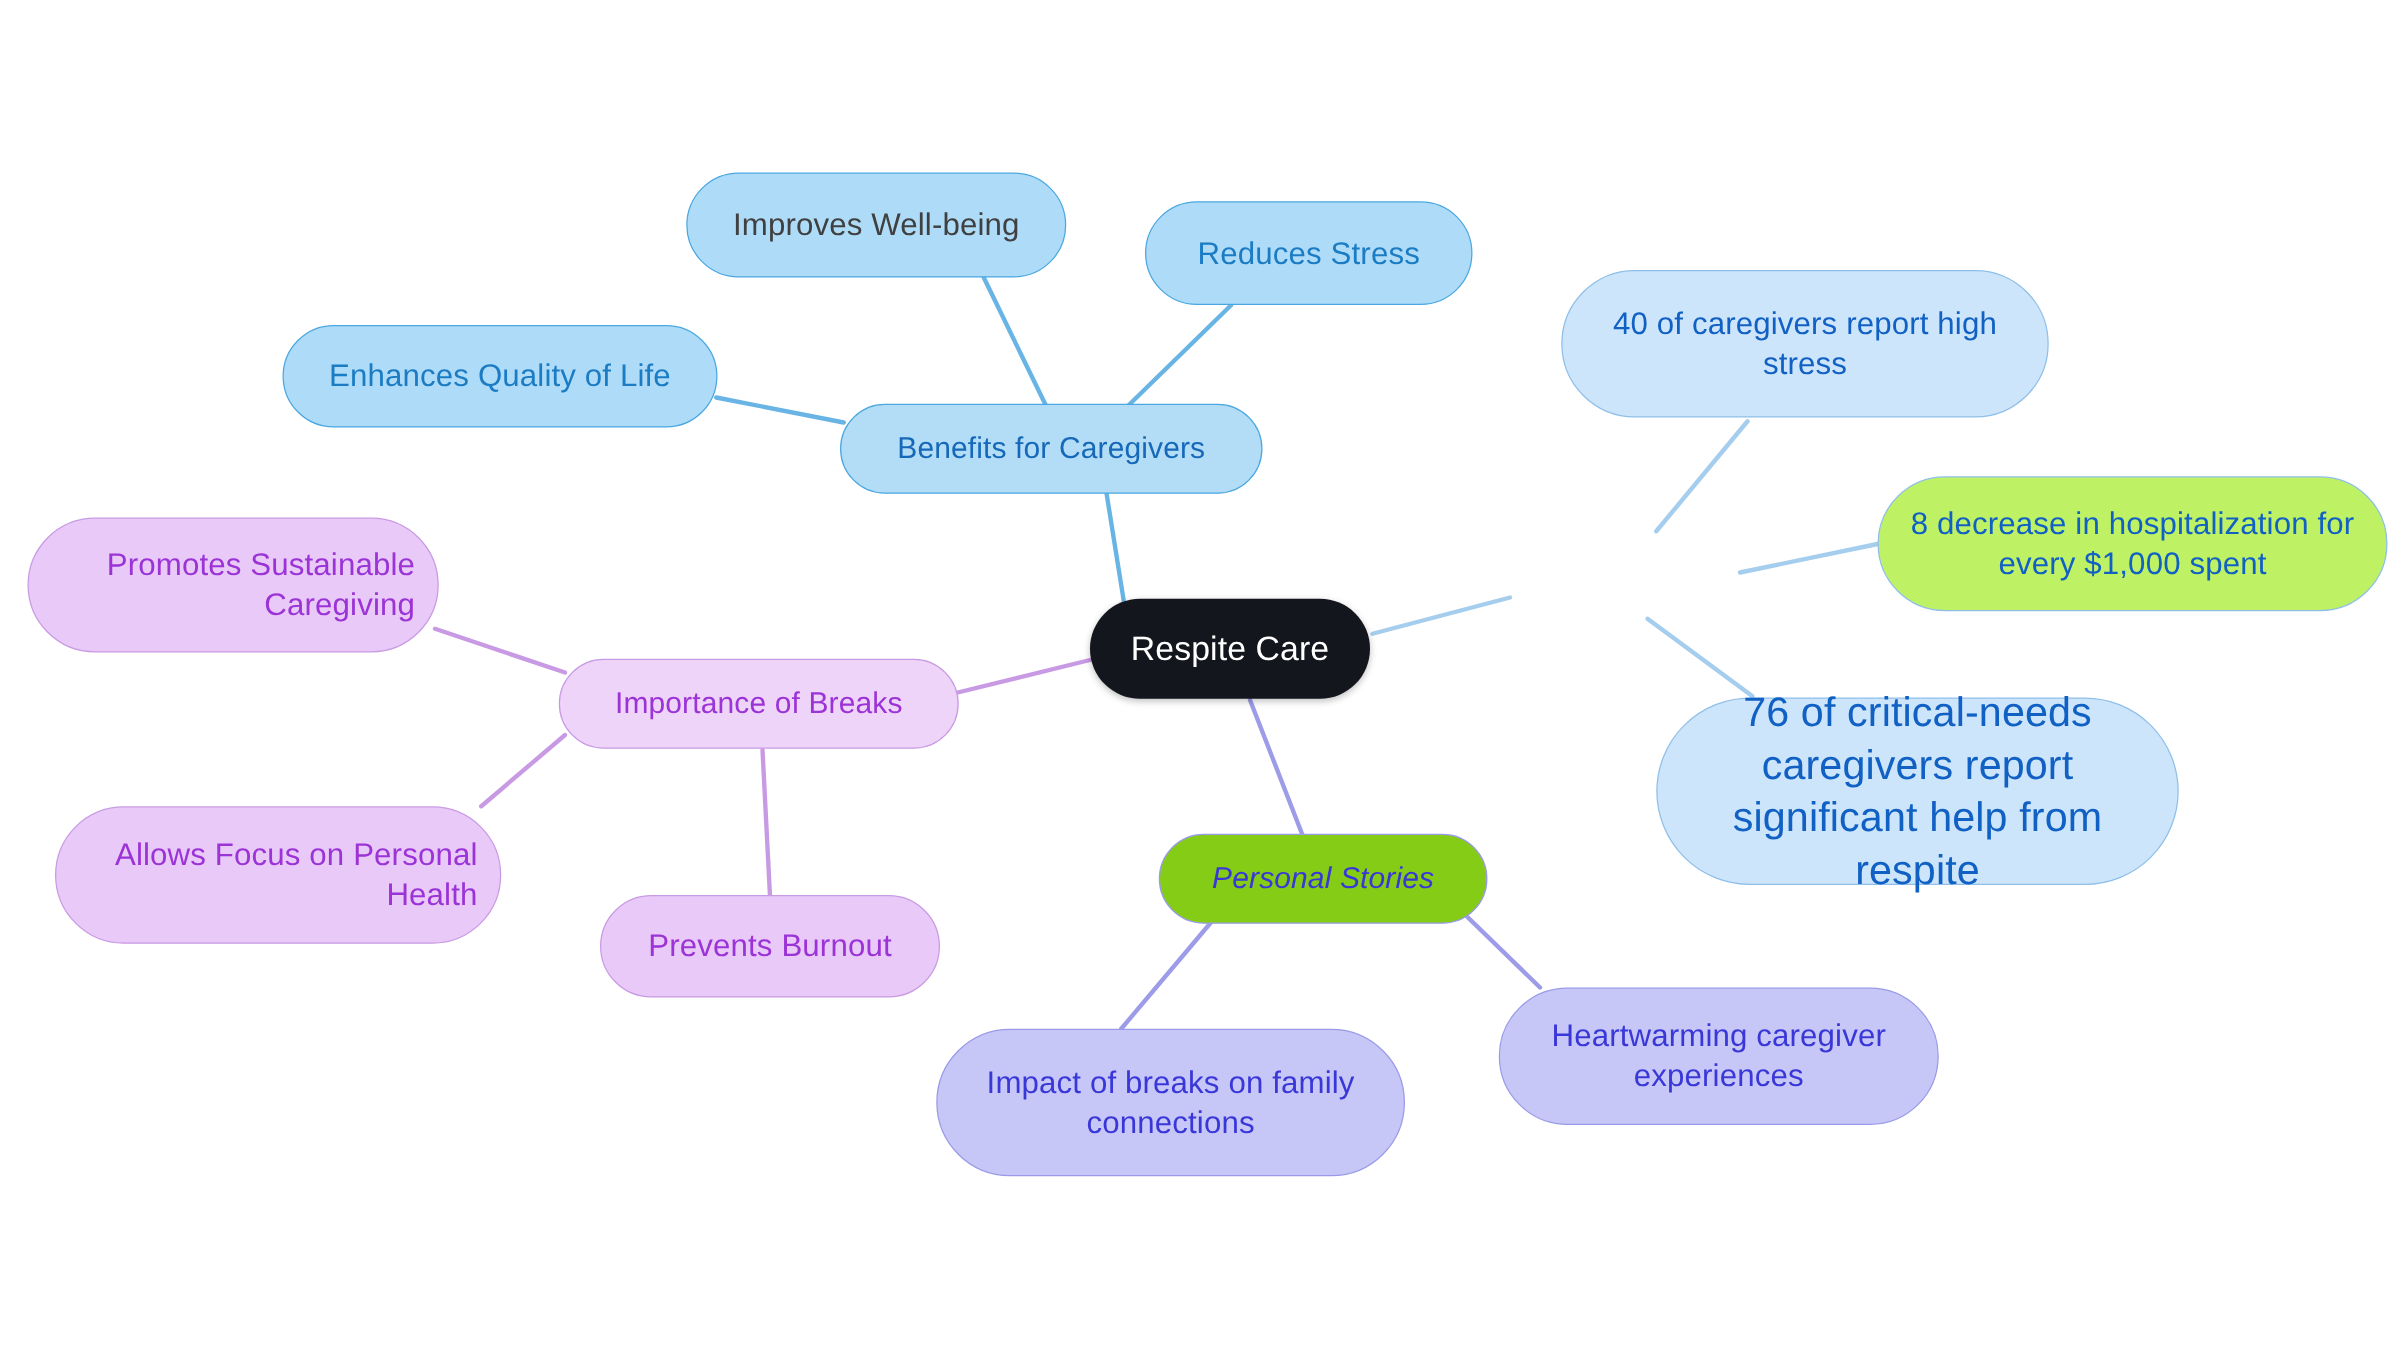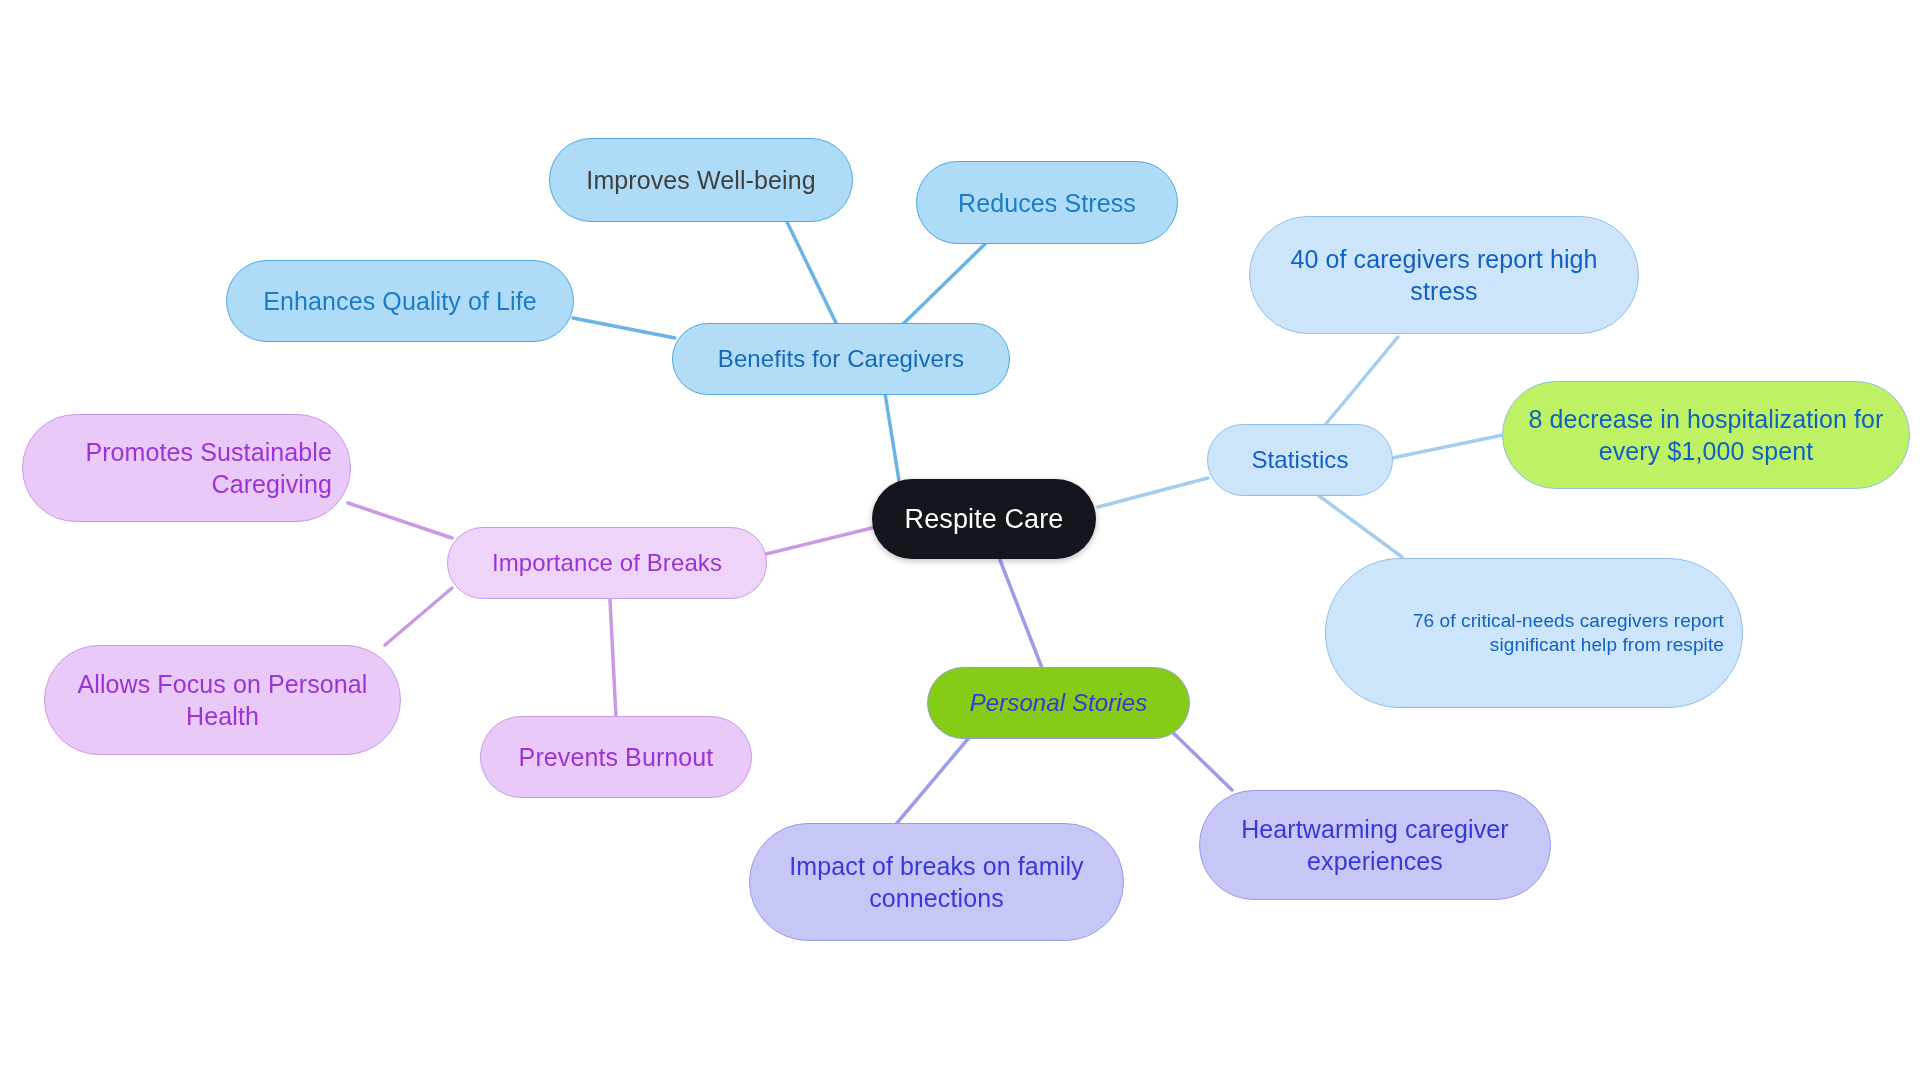--- a/index.html
+++ b/index.html
@@ -101,37 +101,33 @@
   <div class="node" style="left:226px; top:260px; width:348px; height:82px; background:#aedcf8;
               border-color:#4aa7e0; color:#1b7cc4; font-size:25px;">
     <span class="node-label">Enhances Quality of Life</span>
   </div>
 
   <div class="node" style="left:916px; top:161px; width:262px; height:83px; background:#aedcf8;
               border-color:#4aa7e0; color:#1b7cc4; font-size:25px;">
     <span class="node-label">Reduces Stress</span>
   </div>
 
-  <div class="node" style="left:1207px; top:424px; width:186px; height:72px; background:#cde5fb;
-              border-color:#8fbfe8; color:#1160c4; font-size:24px;">
-    <span class="node-label">Statistics</span>
-  </div>
 
   <div class="node" style="left:1249px; top:216px; width:390px; height:118px; background:#cde5fb;
               border-color:#8fbfe8; color:#1160c4; font-size:25px;">
     <span class="node-label">40 of caregivers report high stress</span>
   </div>
 
   <div class="node" style="left:1502px; top:381px; width:408px; height:108px; background:#bef264;
               border-color:#8fbfe8; color:#1160c4; font-size:25px;">
     <span class="node-label">8 decrease in hospitalization for every $1,000 spent</span>
   </div>
 
   <div class="node" style="left:1325px; top:558px; width:418px; height:150px; background:#cde5fb;
-              border-color:#8fbfe8; color:#1160c4; font-size:19px;text-align:right;">
+              border-color:#8fbfe8; color:#1160c4; font-size:33px;">
     <span class="node-label">76 of critical-needs caregivers report significant help from respite</span>
   </div>
 
   <div class="node" style="left:927px; top:667px; width:263px; height:72px; background:#84cc16;
               border-color:#9a9ae8; color:#3a37d8; font-size:24px;font-style:italic;">
     <span class="node-label">Personal Stories</span>
   </div>
 
   <div class="node" style="left:749px; top:823px; width:375px; height:118px; background:#c6c7f7;
               border-color:#9a9ae8; color:#3a37d8; font-size:25px;">
@@ -147,21 +143,21 @@
               border-color:#c99ae4; color:#9b33d6; font-size:24px;">
     <span class="node-label">Importance of Breaks</span>
   </div>
 
   <div class="node" style="left:22px; top:414px; width:329px; height:108px; background:#e8c9f8;
               border-color:#c99ae4; color:#9b33d6; font-size:25px;text-align:right;">
     <span class="node-label">Promotes Sustainable Caregiving</span>
   </div>
 
   <div class="node" style="left:44px; top:645px; width:357px; height:110px; background:#e8c9f8;
-              border-color:#c99ae4; color:#9b33d6; font-size:25px;">
+              border-color:#c99ae4; color:#9b33d6; font-size:25px;text-align:right;">
     <span class="node-label">Allows Focus on Personal Health</span>
   </div>
 
   <div class="node" style="left:480px; top:716px; width:272px; height:82px; background:#e8c9f8;
               border-color:#c99ae4; color:#9b33d6; font-size:25px;">
     <span class="node-label">Prevents Burnout</span>
   </div>
 
 </div>
 

